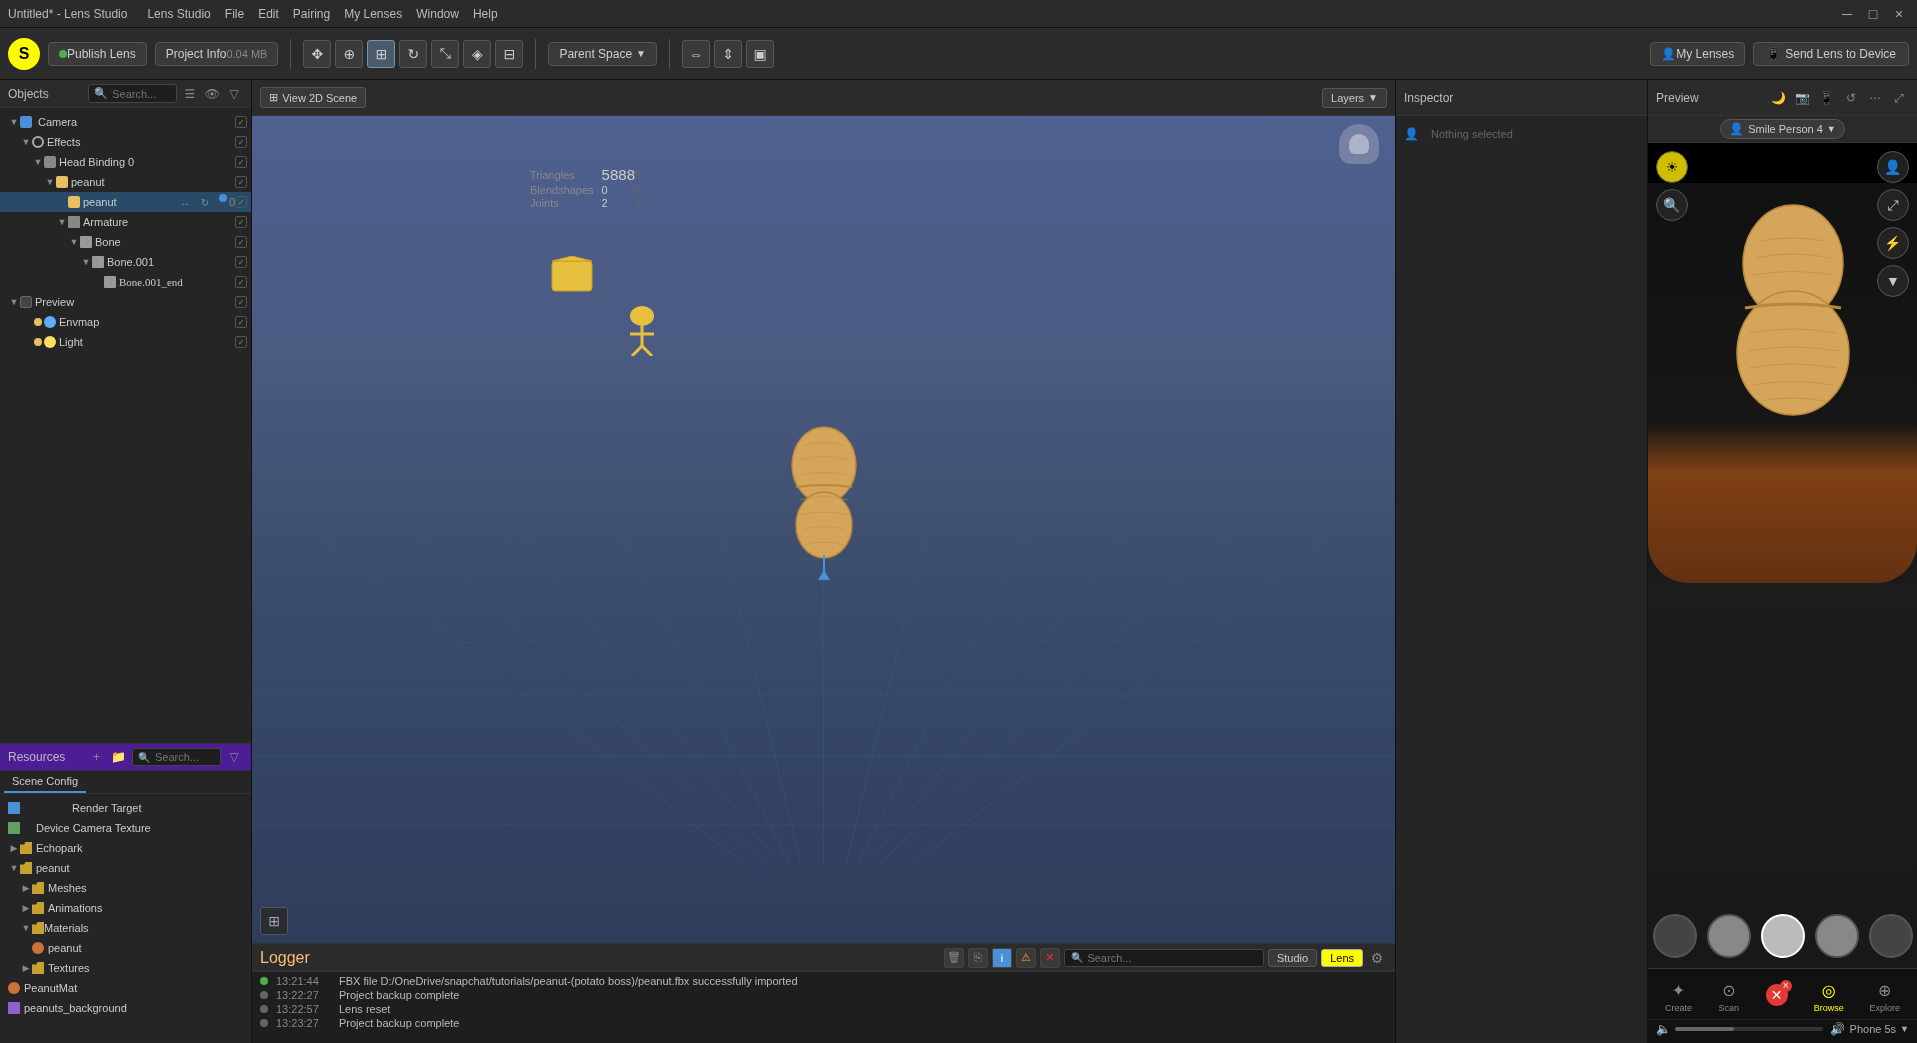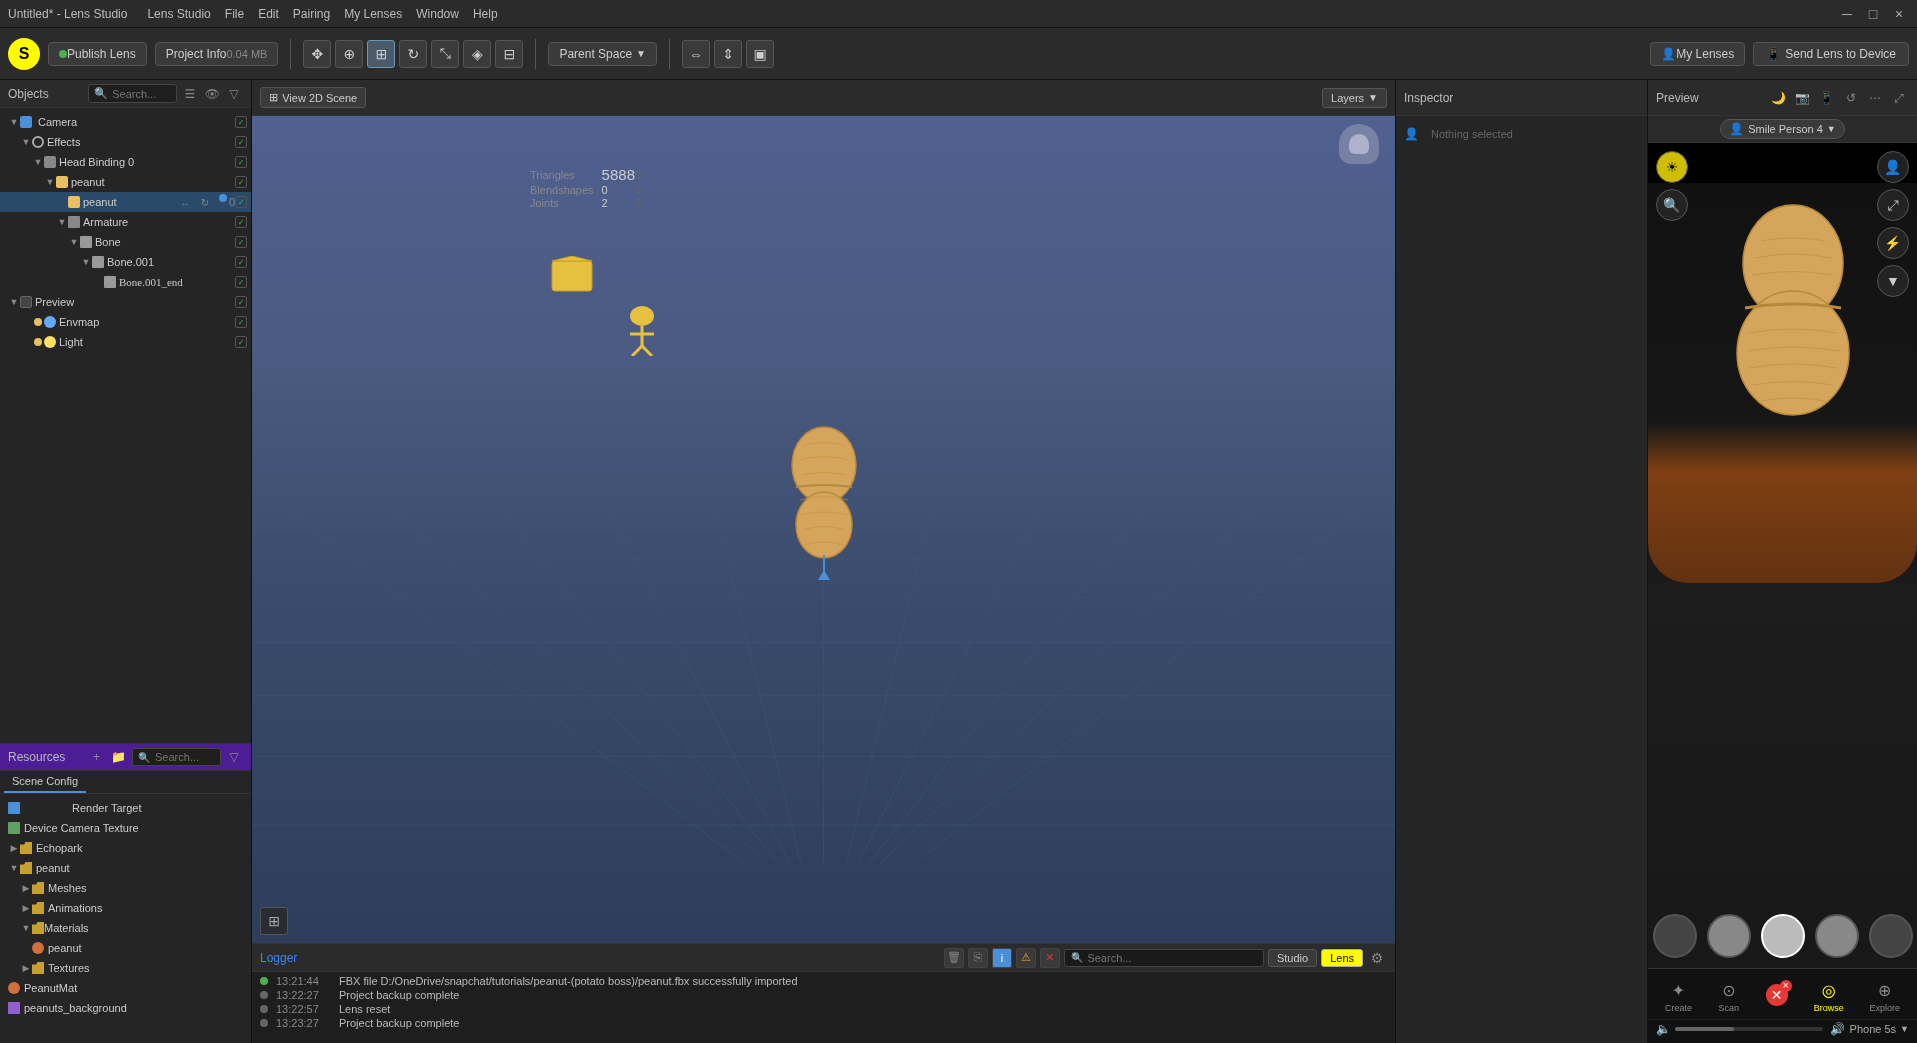--- a/index.html
+++ b/index.html
@@ -164,21 +164,21 @@
       height: 100px;
       background: #1e1e1e;
       border-top: 1px solid #333;
       display: flex;
       flex-direction: column;
     }
     #logger-header {
       display: flex; align-items: center; padding: 2px 8px;
       background: #2b2b2b; border-bottom: 1px solid #333; height: 28px; gap: 4px;
     }
-    .logger-title { font-size: 12px; color: #3b82f6; flex: 1; }
+    .logger-title { font-size: 16px; color: #fdba74; flex: 1; }
     .logger-icons { display: flex; gap: 4px; }
     .logger-icon { width: 20px; height: 20px; display: flex; align-items: center; justify-content: center; background: #3a3a3a; border: 1px solid #444; border-radius: 2px; color: #888; font-size: 11px; cursor: pointer; }
     #logger-search {
       display: flex; align-items: center; gap: 4px; background: #1a1a1a;
       border: 1px solid #444; border-radius: 3px; padding: 2px 6px; flex: 1; max-width: 200px;
     }
     #logger-search input { background: none; border: none; color: #ccc; outline: none; font-size: 11px; width: 100%; }
     .logger-btn { padding: 2px 8px; font-size: 11px; border-radius: 3px; cursor: pointer; }
     .logger-btn.studio { background: #3a3a3a; border: 1px solid #555; color: #ccc; }
     .logger-btn.lens { background: #fffc00; border: 1px solid #aaa; color: #000; }
@@ -543,21 +543,21 @@
       </div>
       <div id="resources-tree">
         <div class="res-item">
           <span class="res-indent" style="width:4px;"></span>
           <span style="width:12px;height:12px;background:#4a90d9;border-radius:1px;display:inline-block;flex-shrink:0;"></span>
           <span class="res-label" style="margin-left:4px;padding-left:48px;">Render Target</span>
         </div>
         <div class="res-item">
           <span class="res-indent" style="width:4px;"></span>
           <span style="width:12px;height:12px;background:#60a060;border-radius:1px;display:inline-block;flex-shrink:0;"></span>
-          <span class="res-label" style="margin-left:4px;">Device Camera Texture</span>
+          <span class="res-label" style="margin-left:16px;">Device Camera Texture</span>
         </div>
         <div class="res-item">
           <span class="res-indent" style="width:4px;"></span>
           <span class="res-arrow">▶</span>
           <span style="width:12px;height:12px;background:#c8a030;clip-path:polygon(0 20%, 35% 20%, 45% 0, 100% 0, 100% 100%, 0 100%);display:inline-block;flex-shrink:0;"></span>
           <span class="res-label" style="margin-left:4px;">Echopark</span>
         </div>
         <div class="res-item">
           <span class="res-indent" style="width:4px;"></span>
           <span class="res-arrow">▼</span>

